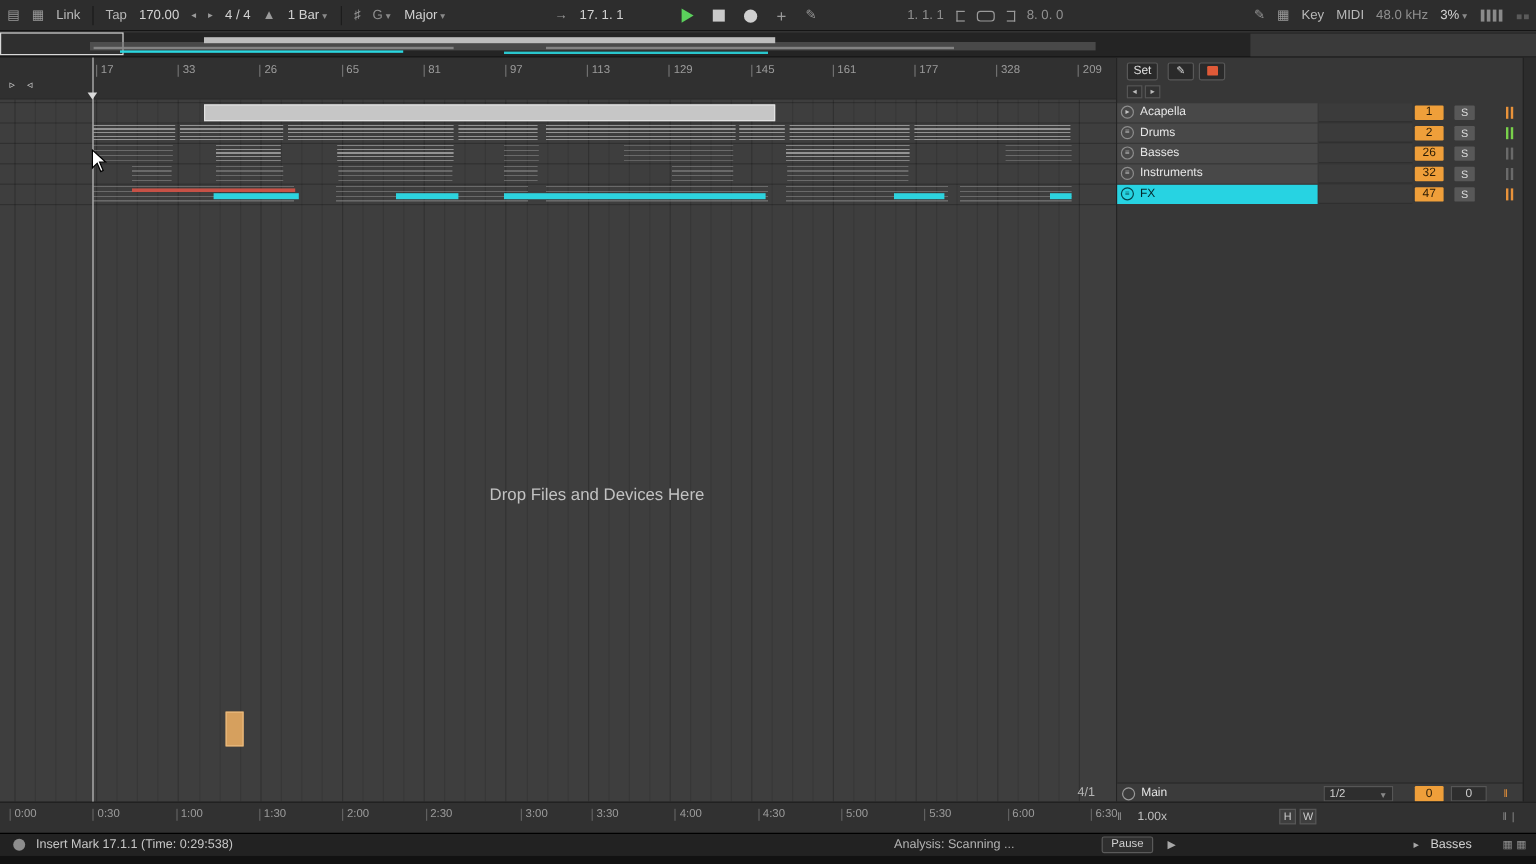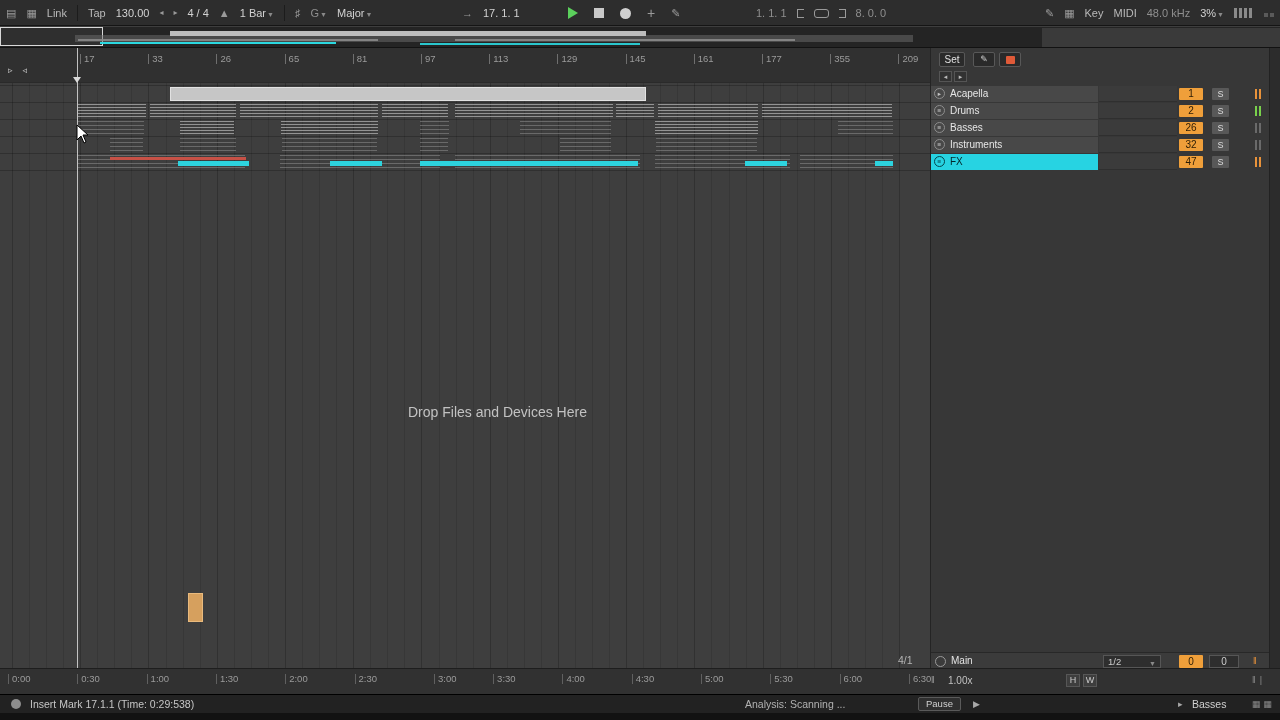--- a/index.html
+++ b/index.html
@@ -120,21 +120,21 @@
 
 <div id="app">
 
   <div class="toolbar">
     <div class="tbg tb-left">
       <span class="icon">▤</span>
       <span class="icon">▦</span>
       <span class="tb-label">Link</span>
       <span class="tb-sep"></span>
       <span class="tb-label">Tap</span>
-      <span class="tb-value">130.00</span>
+      <span class="tb-value">170.00</span>
       <span class="icon sm">◂</span>
       <span class="icon sm">▸</span>
       <span class="tb-value">4 / 4</span>
       <span class="icon">▲</span>
       <span><span class="tb-value">1 Bar</span><span class="caret">▼</span></span>
       <span class="tb-sep"></span>
       <span class="icon">♯</span>
       <span><span class="tb-value muted">G</span><span class="caret">▼</span></span>
       <span><span class="tb-value">Major</span><span class="caret">▼</span></span>
     </div>
@@ -194,21 +194,21 @@
       <span class="bar-label" style="left: 148.2px;">33</span>
       <span class="bar-label" style="left: 216.4px;">26</span>
       <span class="bar-label" style="left: 284.6px; text-align: center;">65</span>
       <span class="bar-label" style="left: 352.8px;">81</span>
       <span class="bar-label" style="left: 421px;">97</span>
       <span class="bar-label" style="left: 489.2px;">113</span>
       <span class="bar-label" style="left: 557.4px;">129</span>
       <span class="bar-label" style="left: 625.6px;">145</span>
       <span class="bar-label" style="left: 693.8px;">161</span>
       <span class="bar-label" style="left: 762px;">177</span>
-      <span class="bar-label" style="left: 830.2px;">355</span>
+      <span class="bar-label" style="left: 830.2px;">328</span>
       <span class="bar-label" style="left: 898.4px;">209</span>
     </div>
 
   <div class="lanes" id="grid">
       <div class="gl g4" style="left: 12px;"></div>
       <div class="gl" style="left: 29.06px;"></div>
       <div class="gl" style="left: 46.12px;"></div>
       <div class="gl" style="left: 63.18px;"></div>
       <div class="gl g4" style="left: 80.24px;"></div>
       <div class="gl" style="left: 97.3px;"></div>

